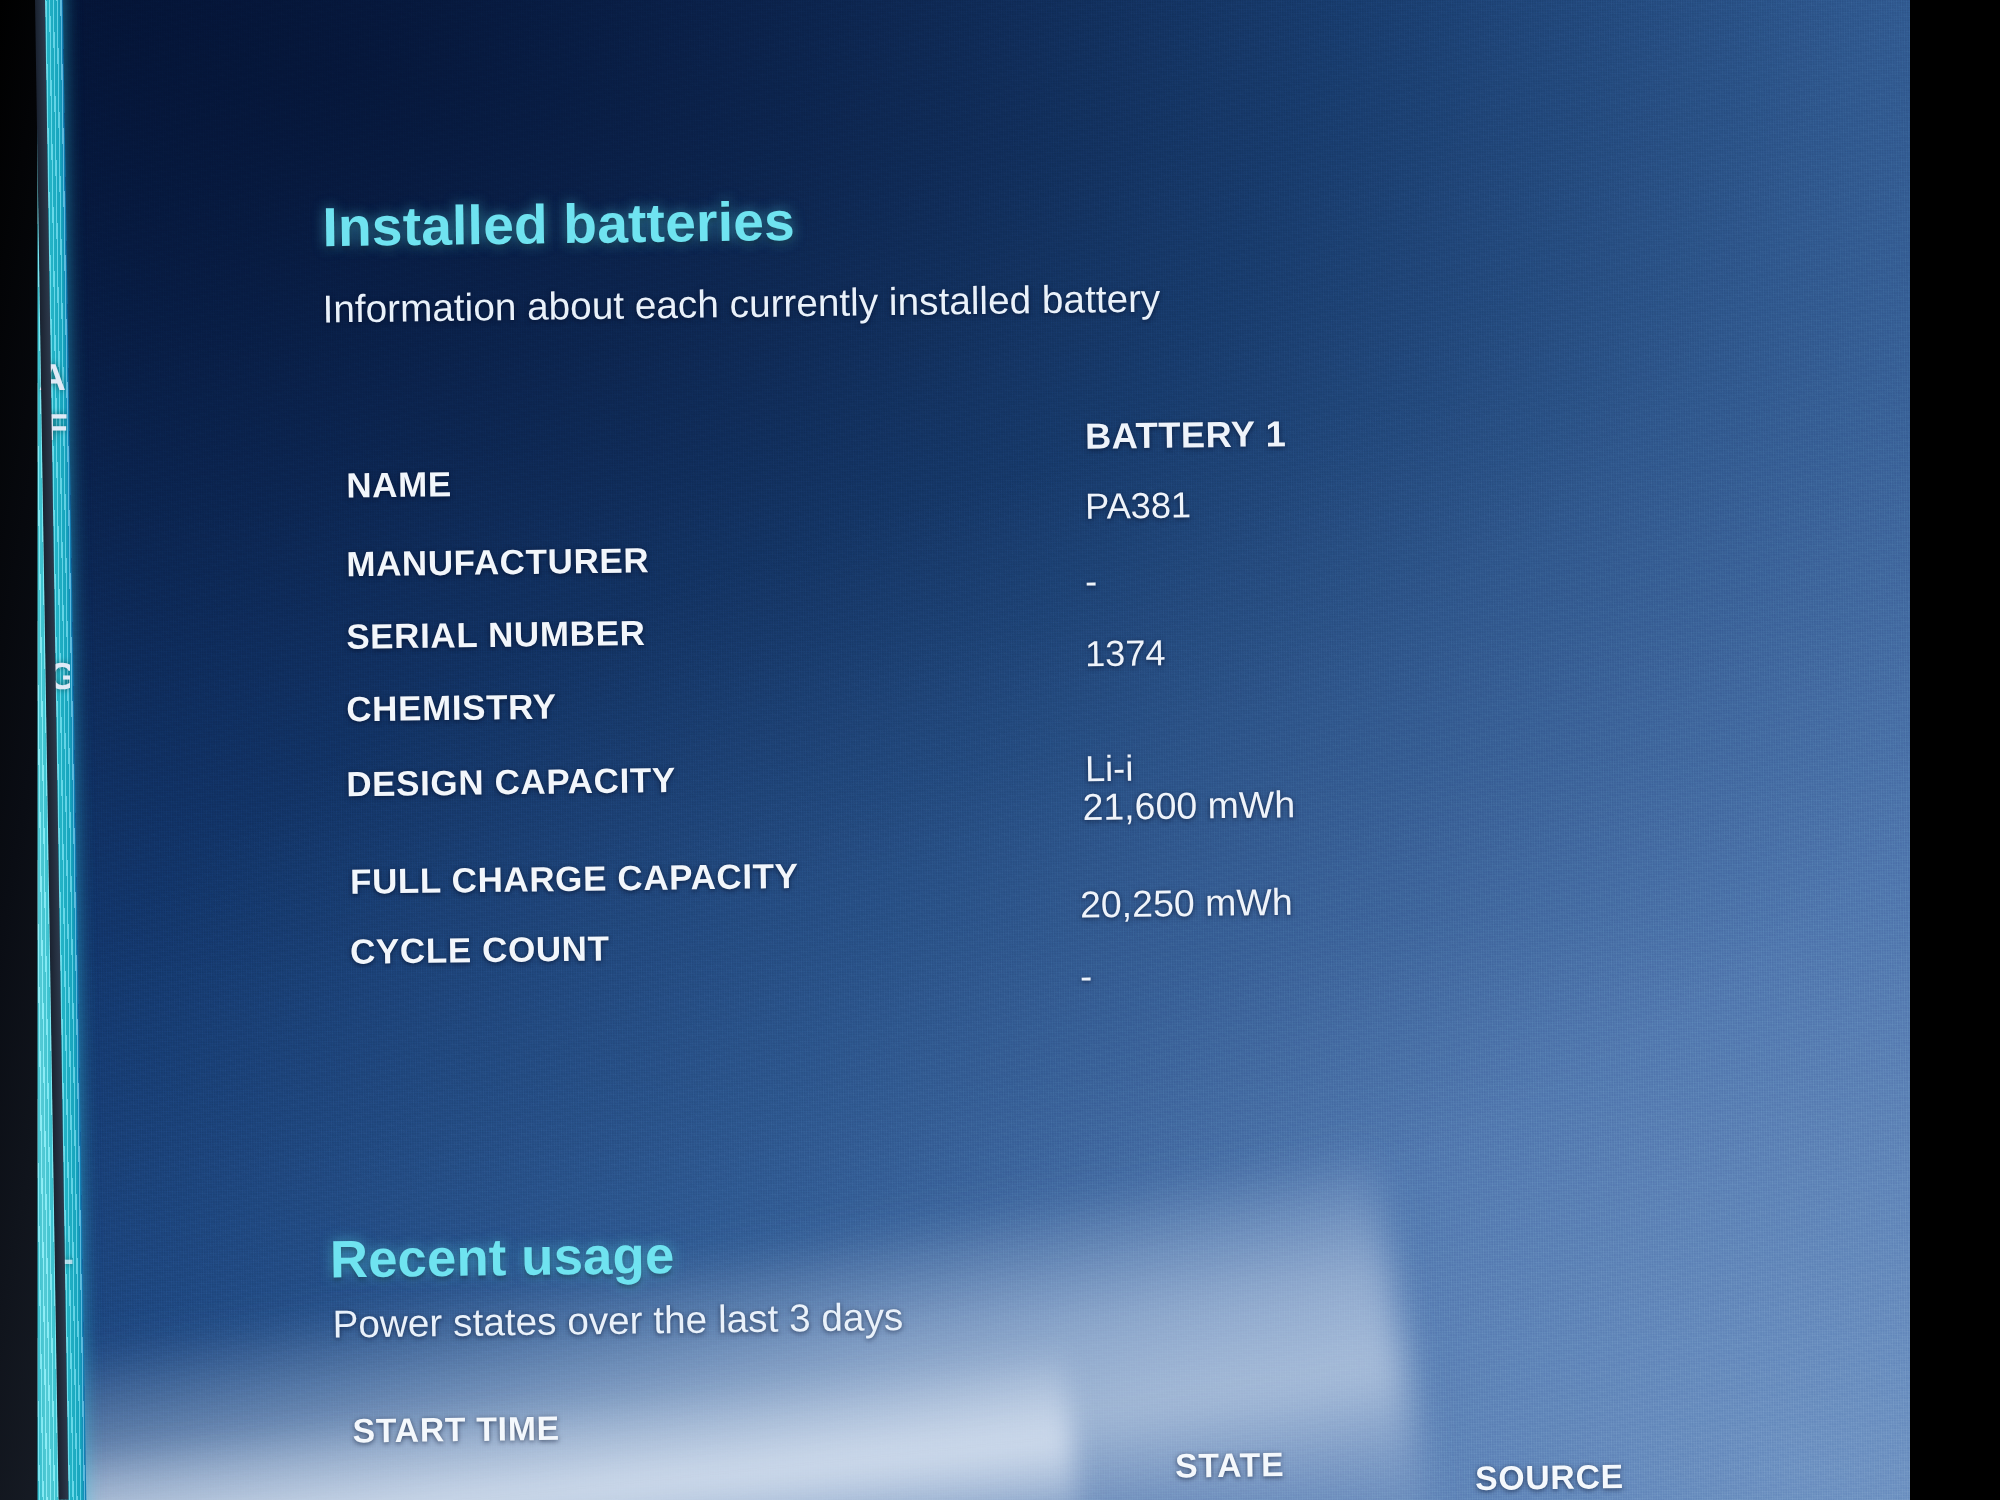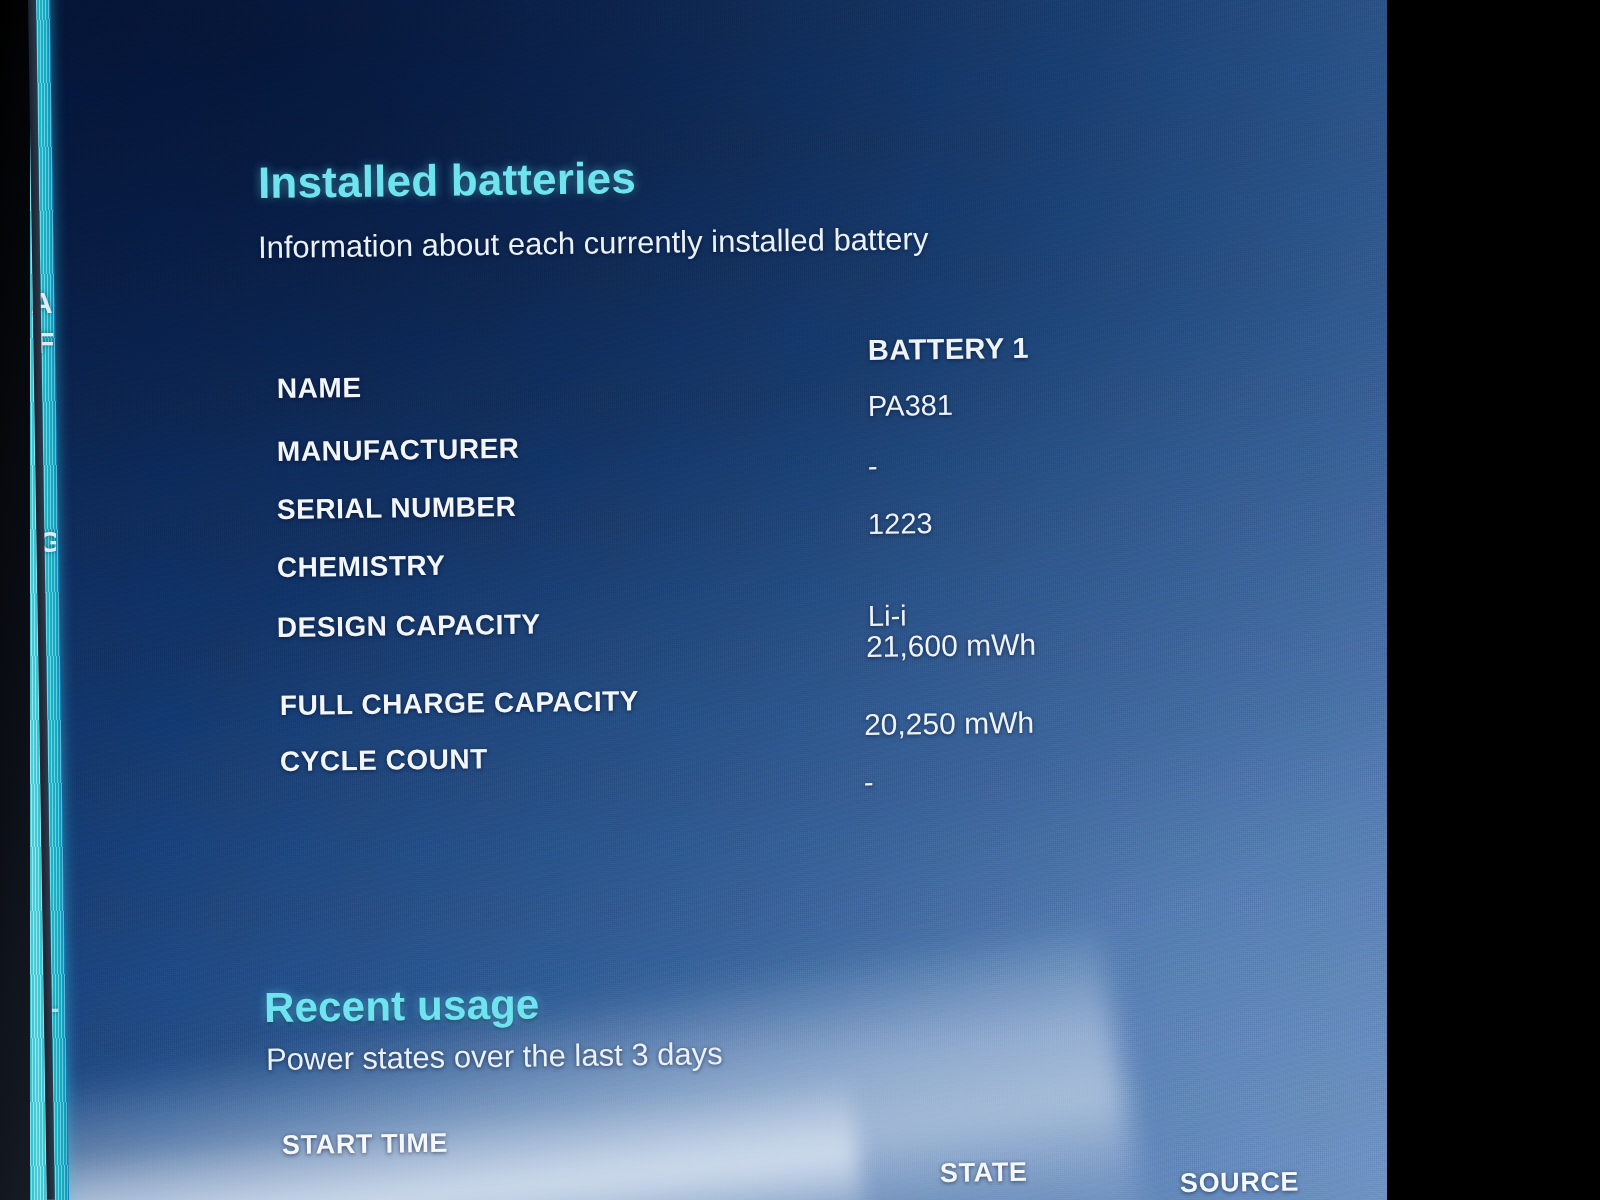--- a/index.html
+++ b/index.html
@@ -1,20 +1,20 @@
 <!DOCTYPE html>
 <html><head>
 <meta charset="utf-8">
 <style>
   html,body{margin:0;padding:0;background:#000;}
   body{width:1600px;height:1200px;overflow:hidden;font-family:"Liberation Sans",sans-serif;}
 
   
   #photo{
-    position:relative;width:1387px;height:1200px;overflow:hidden;
+    position:relative;width:1528px;height:1200px;overflow:hidden;
     background:#05070c;
   }
 
   
   #screen{
     position:absolute;left:-30px;top:-40px;width:1700px;height:1290px;
     transform:rotate(-0.9deg);
     transform-origin:0 0;
     background:
       radial-gradient(150% 110% at 86% 96%, rgba(150,180,220,.50) 0%, rgba(120,155,205,.22) 34%, rgba(0,0,0,0) 62%),
@@ -137,21 +137,21 @@
     <div class="lbl" style="left:277px;top:373px;font-size:28px;">NAME</div>
     <div class="lbl" style="left:277px;top:436px;font-size:28px;">MANUFACTURER</div>
     <div class="lbl" style="left:277px;top:494px;font-size:28px;">SERIAL NUMBER</div>
     <div class="lbl" style="left:277px;top:552px;font-size:28px;">CHEMISTRY</div>
     <div class="lbl" style="left:277px;top:612px;font-size:28px;">DESIGN CAPACITY</div>
     <div class="lbl" style="left:280px;top:690px;font-size:28px;">FULL CHARGE CAPACITY</div>
     <div class="lbl" style="left:280px;top:746px;font-size:28px;">CYCLE COUNT</div>
 
     <div class="val" style="left:868px;top:390px;font-size:29px;">PA381</div>
     <div class="val" style="left:868px;top:450px;font-size:29px;">-</div>
-    <div class="val" style="left:868px;top:508px;font-size:29px;">1223</div>
+    <div class="val" style="left:868px;top:508px;font-size:29px;">1374</div>
     <div class="val" style="left:868px;top:600px;font-size:29px;">Li-i</div>
     <div class="val" style="left:866px;top:630px;font-size:30px;">21,600 mWh</div>
     <div class="val" style="left:864px;top:708px;font-size:30px;">20,250 mWh</div>
     <div class="val" style="left:864px;top:766px;font-size:29px;">-</div>
 
     <div class="h2" style="left:264px;top:984px;font-size:42px;">Recent usage</div>
     <div class="sub" style="left:266px;top:1042px;font-size:31px;">Power states over the last 3 days</div>
 
     <div class="colhead" style="left:282px;top:1130px;font-size:27px;">START TIME</div>
     <div class="colhead" style="left:940px;top:1158px;font-size:27px;">STATE</div>

